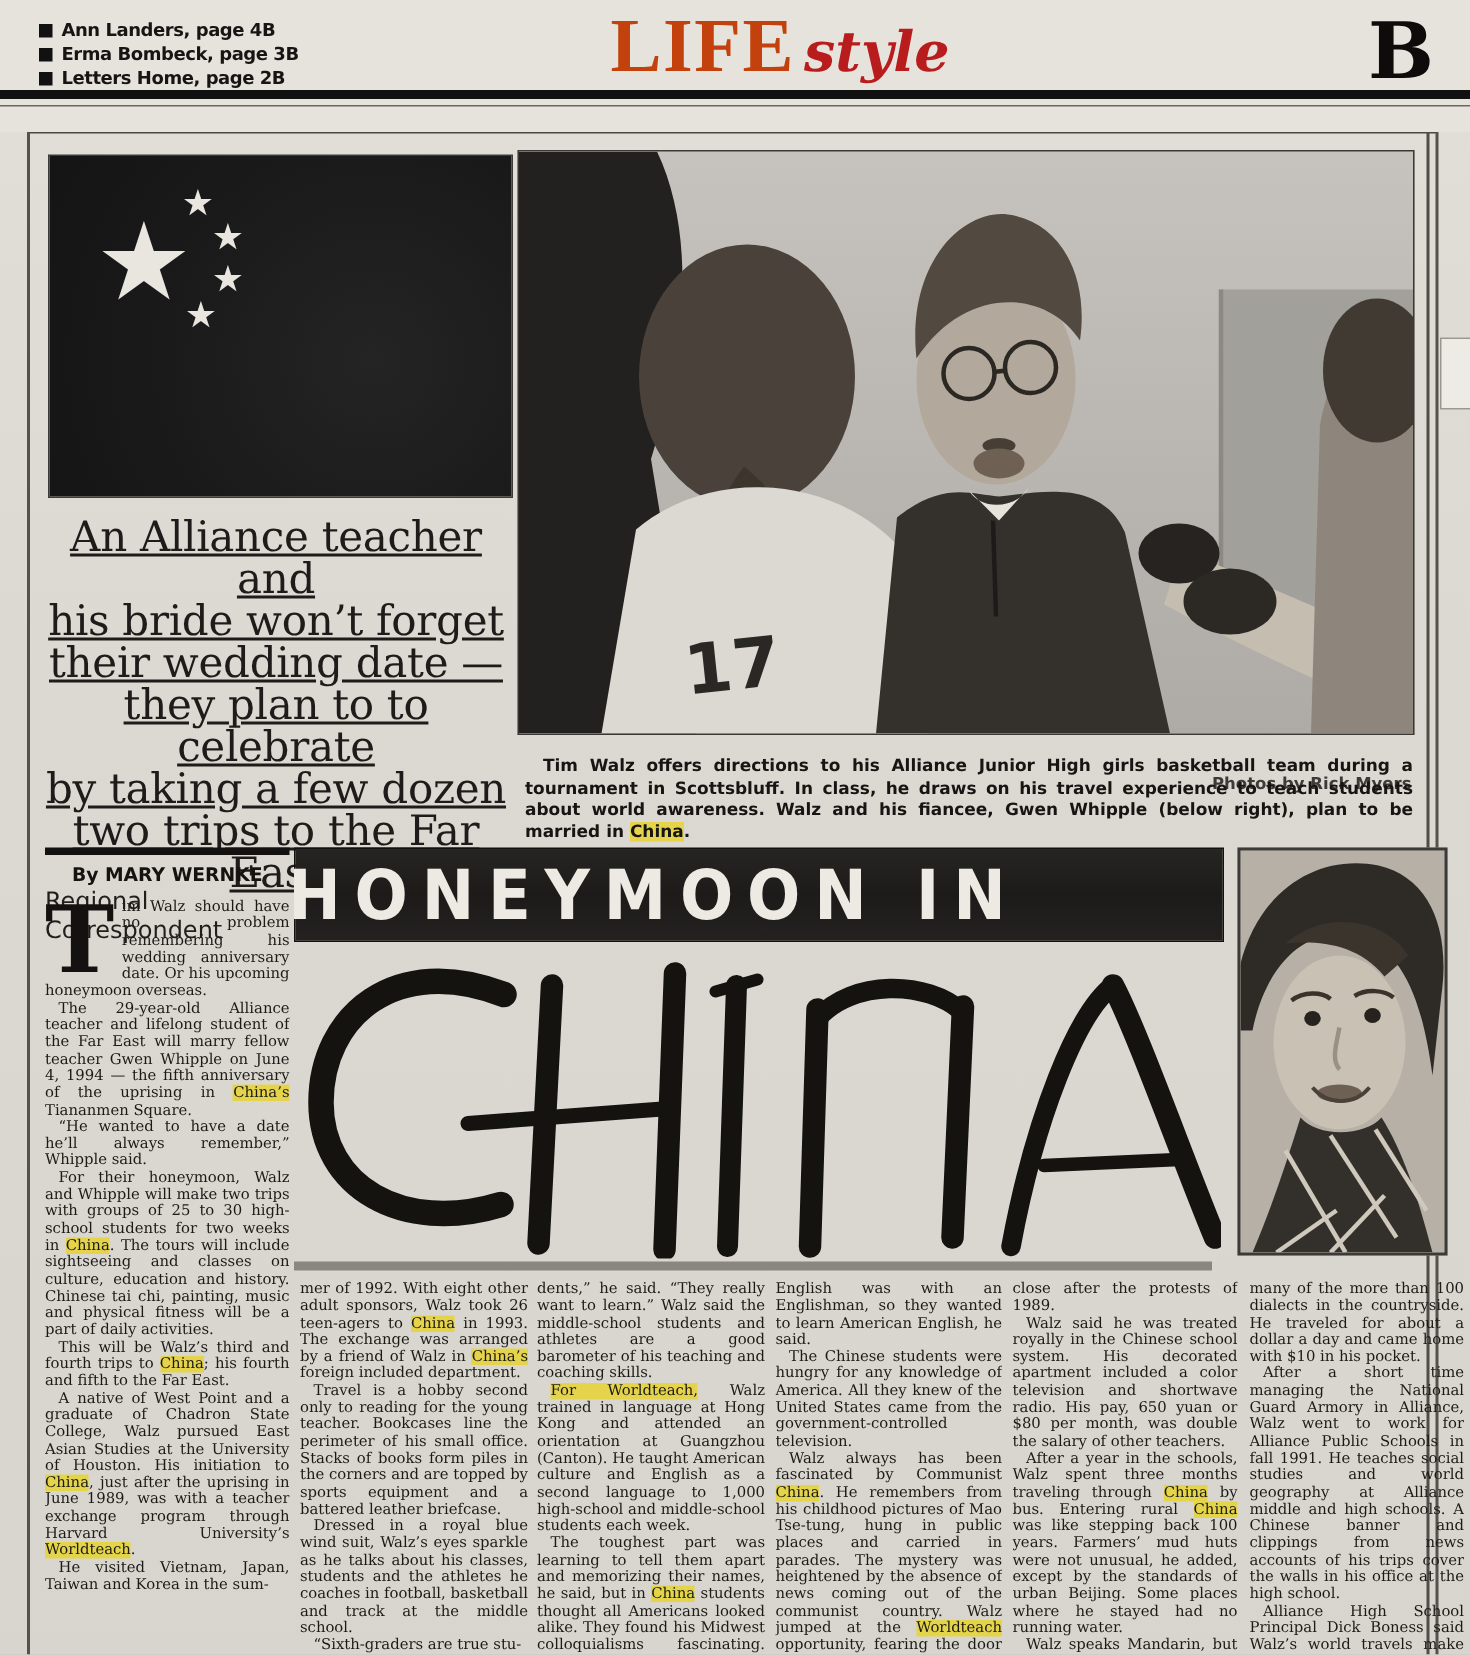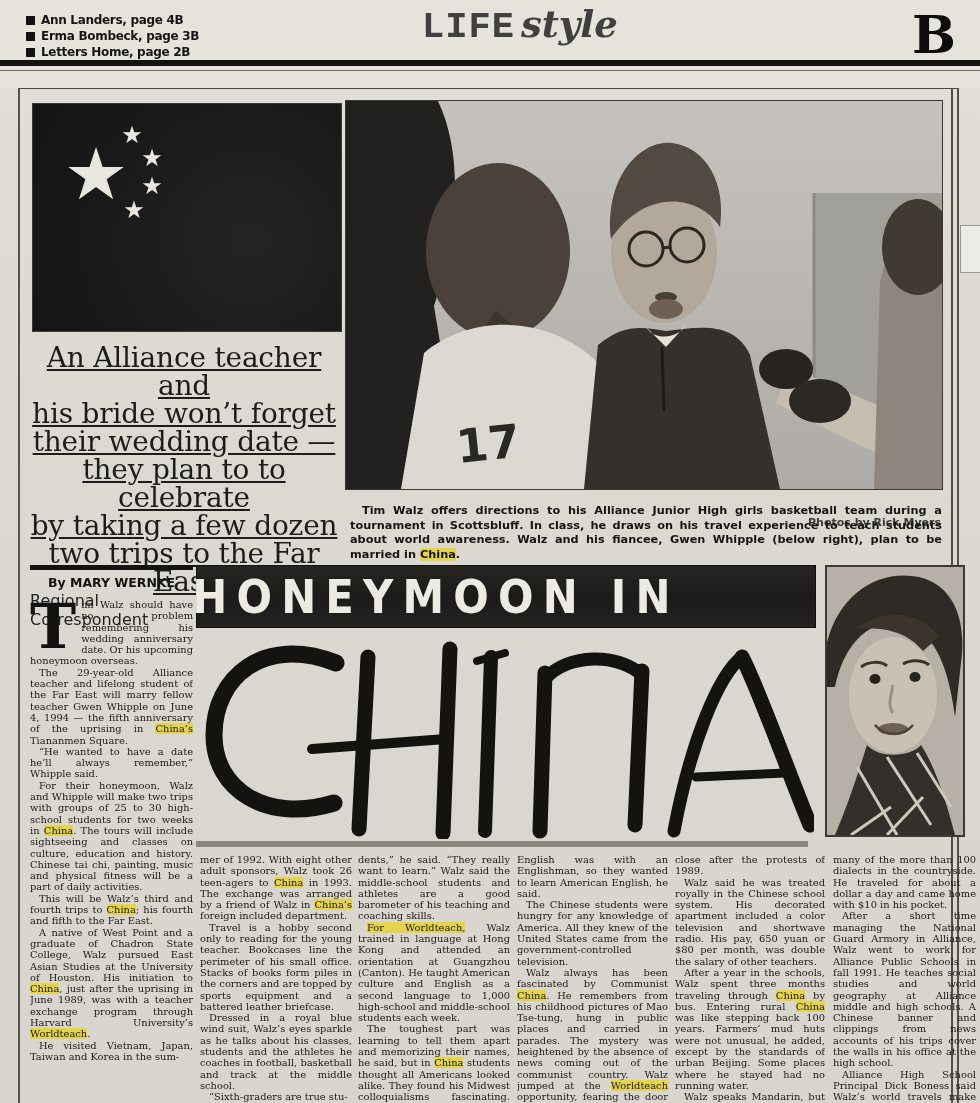--- a/index.html
+++ b/index.html
@@ -12,22 +12,22 @@
   }
   .page{position:absolute;inset:0;background:linear-gradient(180deg,#e2dfd8 0%,#dcd9d2 40%,#d8d5ce 100%);}
 
   
   .hdr{position:absolute;left:0;top:0;width:980px;height:88px;background:#e6e3dc;}
   .index{position:absolute;left:26px;top:13px;}
   .index-item{display:flex;align-items:center;margin-bottom:2px;text-align:center;}
   .sq{width:9px;height:9px;background:#111;margin-right:6px;flex:0 0 auto;}
   .index-label{font-family:"DejaVu Sans", sans-serif;font-weight:bold;font-size:12px;letter-spacing:-0.3px;color:#161514;}
   .masthead{position:absolute;left:355px;top:2px;width:330px;text-align:center;white-space:nowrap;}
-  .m-life{font-family:Liberation Mono, monospace;font-weight:900;font-size:37px;letter-spacing:1px;color:#404040;}
-  .m-style{font-family:"DejaVu Serif", serif;font-style:italic;font-weight:bold;font-size:37px;margin-left:6px;color:#404040;}
+  .m-life{font-family:Liberation Serif, serif;font-weight:900;font-size:51px;letter-spacing:1px;color:#c2410c;}
+  .m-style{font-family:"DejaVu Serif", serif;font-style:italic;font-weight:bold;font-size:37px;margin-left:6px;color:#b91c1c;}
   .sect{position:absolute;right:24px;top:4px;font-family:"DejaVu Serif", serif;font-weight:900;font-size:52px;color:#0d0c0b;}
   .rule-thick{position:absolute;left:0;top:60px;width:980px;height:6px;background:#111;}
   .rule-thin{position:absolute;left:0;top:70px;width:980px;height:1px;background:#6a6762;}
 
   
   .sheet{position:absolute;left:0;top:88px;width:980px;height:1015px;}
   .frame-top{position:absolute;left:18px;top:0;width:940px;height:1px;background:#4a4843;}
   .frame-left{position:absolute;left:18px;top:0;width:2px;height:1015px;background:#55524d;}
   .frame-right1{position:absolute;left:951px;top:0;width:2px;height:1015px;background:#504d48;}
   .frame-right2{position:absolute;left:957px;top:0;width:2px;height:1015px;background:#55524d;}

